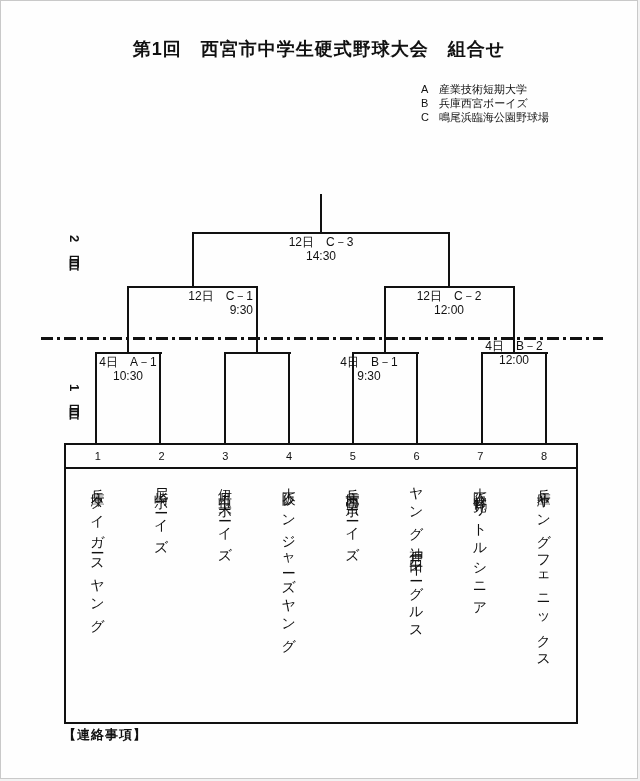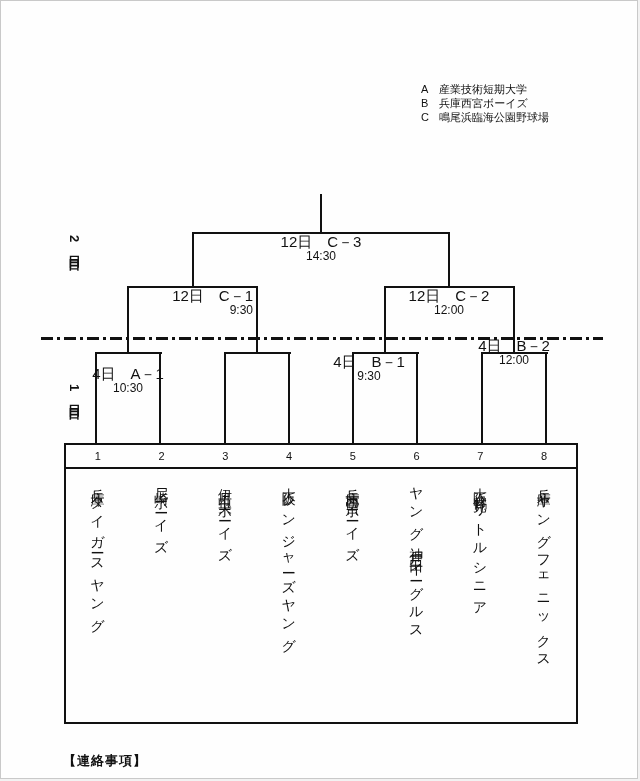--- a/index.html
+++ b/index.html
@@ -45,21 +45,21 @@
   }
   .daylabel{
     position:absolute;left:64px;
     writing-mode:vertical-rl;text-orientation:mixed;
     font-size:13px;letter-spacing:3px;font-weight:bold;
   }
   .match{
     position:absolute;width:120px;text-align:center;
     line-height:14px;
   }
-  .match-date{font-size:15px;}
+  .match-date{font-size:12px;}
   .match-time{font-size:12px;}
   
   .teamtable{
     position:absolute;left:63px;top:442px;width:514px;height:281px;
     border:2px solid #111;box-sizing:border-box;
     display:grid;
     grid-template-columns:repeat(8,1fr);
     grid-template-rows:24px 1fr;
   }
   .seed-cell{
@@ -70,28 +70,29 @@
     display:flex;justify-content:center;align-items:flex-start;
   }
   .seed-cell+.seed-cell, .name-cell+.name-cell{border-left:0;}
   .col-b{border-left:2px solid #111;}
   .vname{
     writing-mode:vertical-rl;text-orientation:mixed;
     font-size:14px;letter-spacing:4px;padding-top:8px;
   }
   .notes{
     position:absolute;left:62px;top:725px;
-    font-size:13px;font-weight:bold;letter-spacing:1px;margin-top:26px;
+    font-size:13px;font-weight:bold;letter-spacing:1px;
   }
 </style>
 </head>
 <body>
 
 <div class="page">
 
+  <div class="title">第1回　西宮市中学生硬式野球大会　組合せ</div>
 
   <div class="legend">
     <div class="legend-row">
       <span class="legend-code">A</span>
       <span>産業技術短期大学</span>
     </div>
     <div class="legend-row">
       <span class="legend-code">B</span>
       <span>兵庫西宮ボーイズ</span>
     </div>
@@ -135,21 +136,21 @@
     <div class="match-time">14:30</div>
   </div>
   <div class="match" style="left:132px;top:288px;text-align:right;">
     <div class="match-date">12日　C－1</div>
     <div class="match-time">9:30</div>
   </div>
   <div class="match" style="left:388px;top:288px;">
     <div class="match-date">12日　C－2</div>
     <div class="match-time">12:00</div>
   </div>
-  <div class="match" style="left:67px;top:354px;margin-top:12px;">
+  <div class="match" style="left:67px;top:354px;">
     <div class="match-date">4日　A－1</div>
     <div class="match-time">10:30</div>
   </div>
   <div class="match" style="left:308px;top:354px;">
     <div class="match-date">4日　B－1</div>
     <div class="match-time">9:30</div>
   </div>
   <div class="match" style="left:453px;top:338px;">
     <div class="match-date">4日　B－2</div>
     <div class="match-time">12:00</div>

